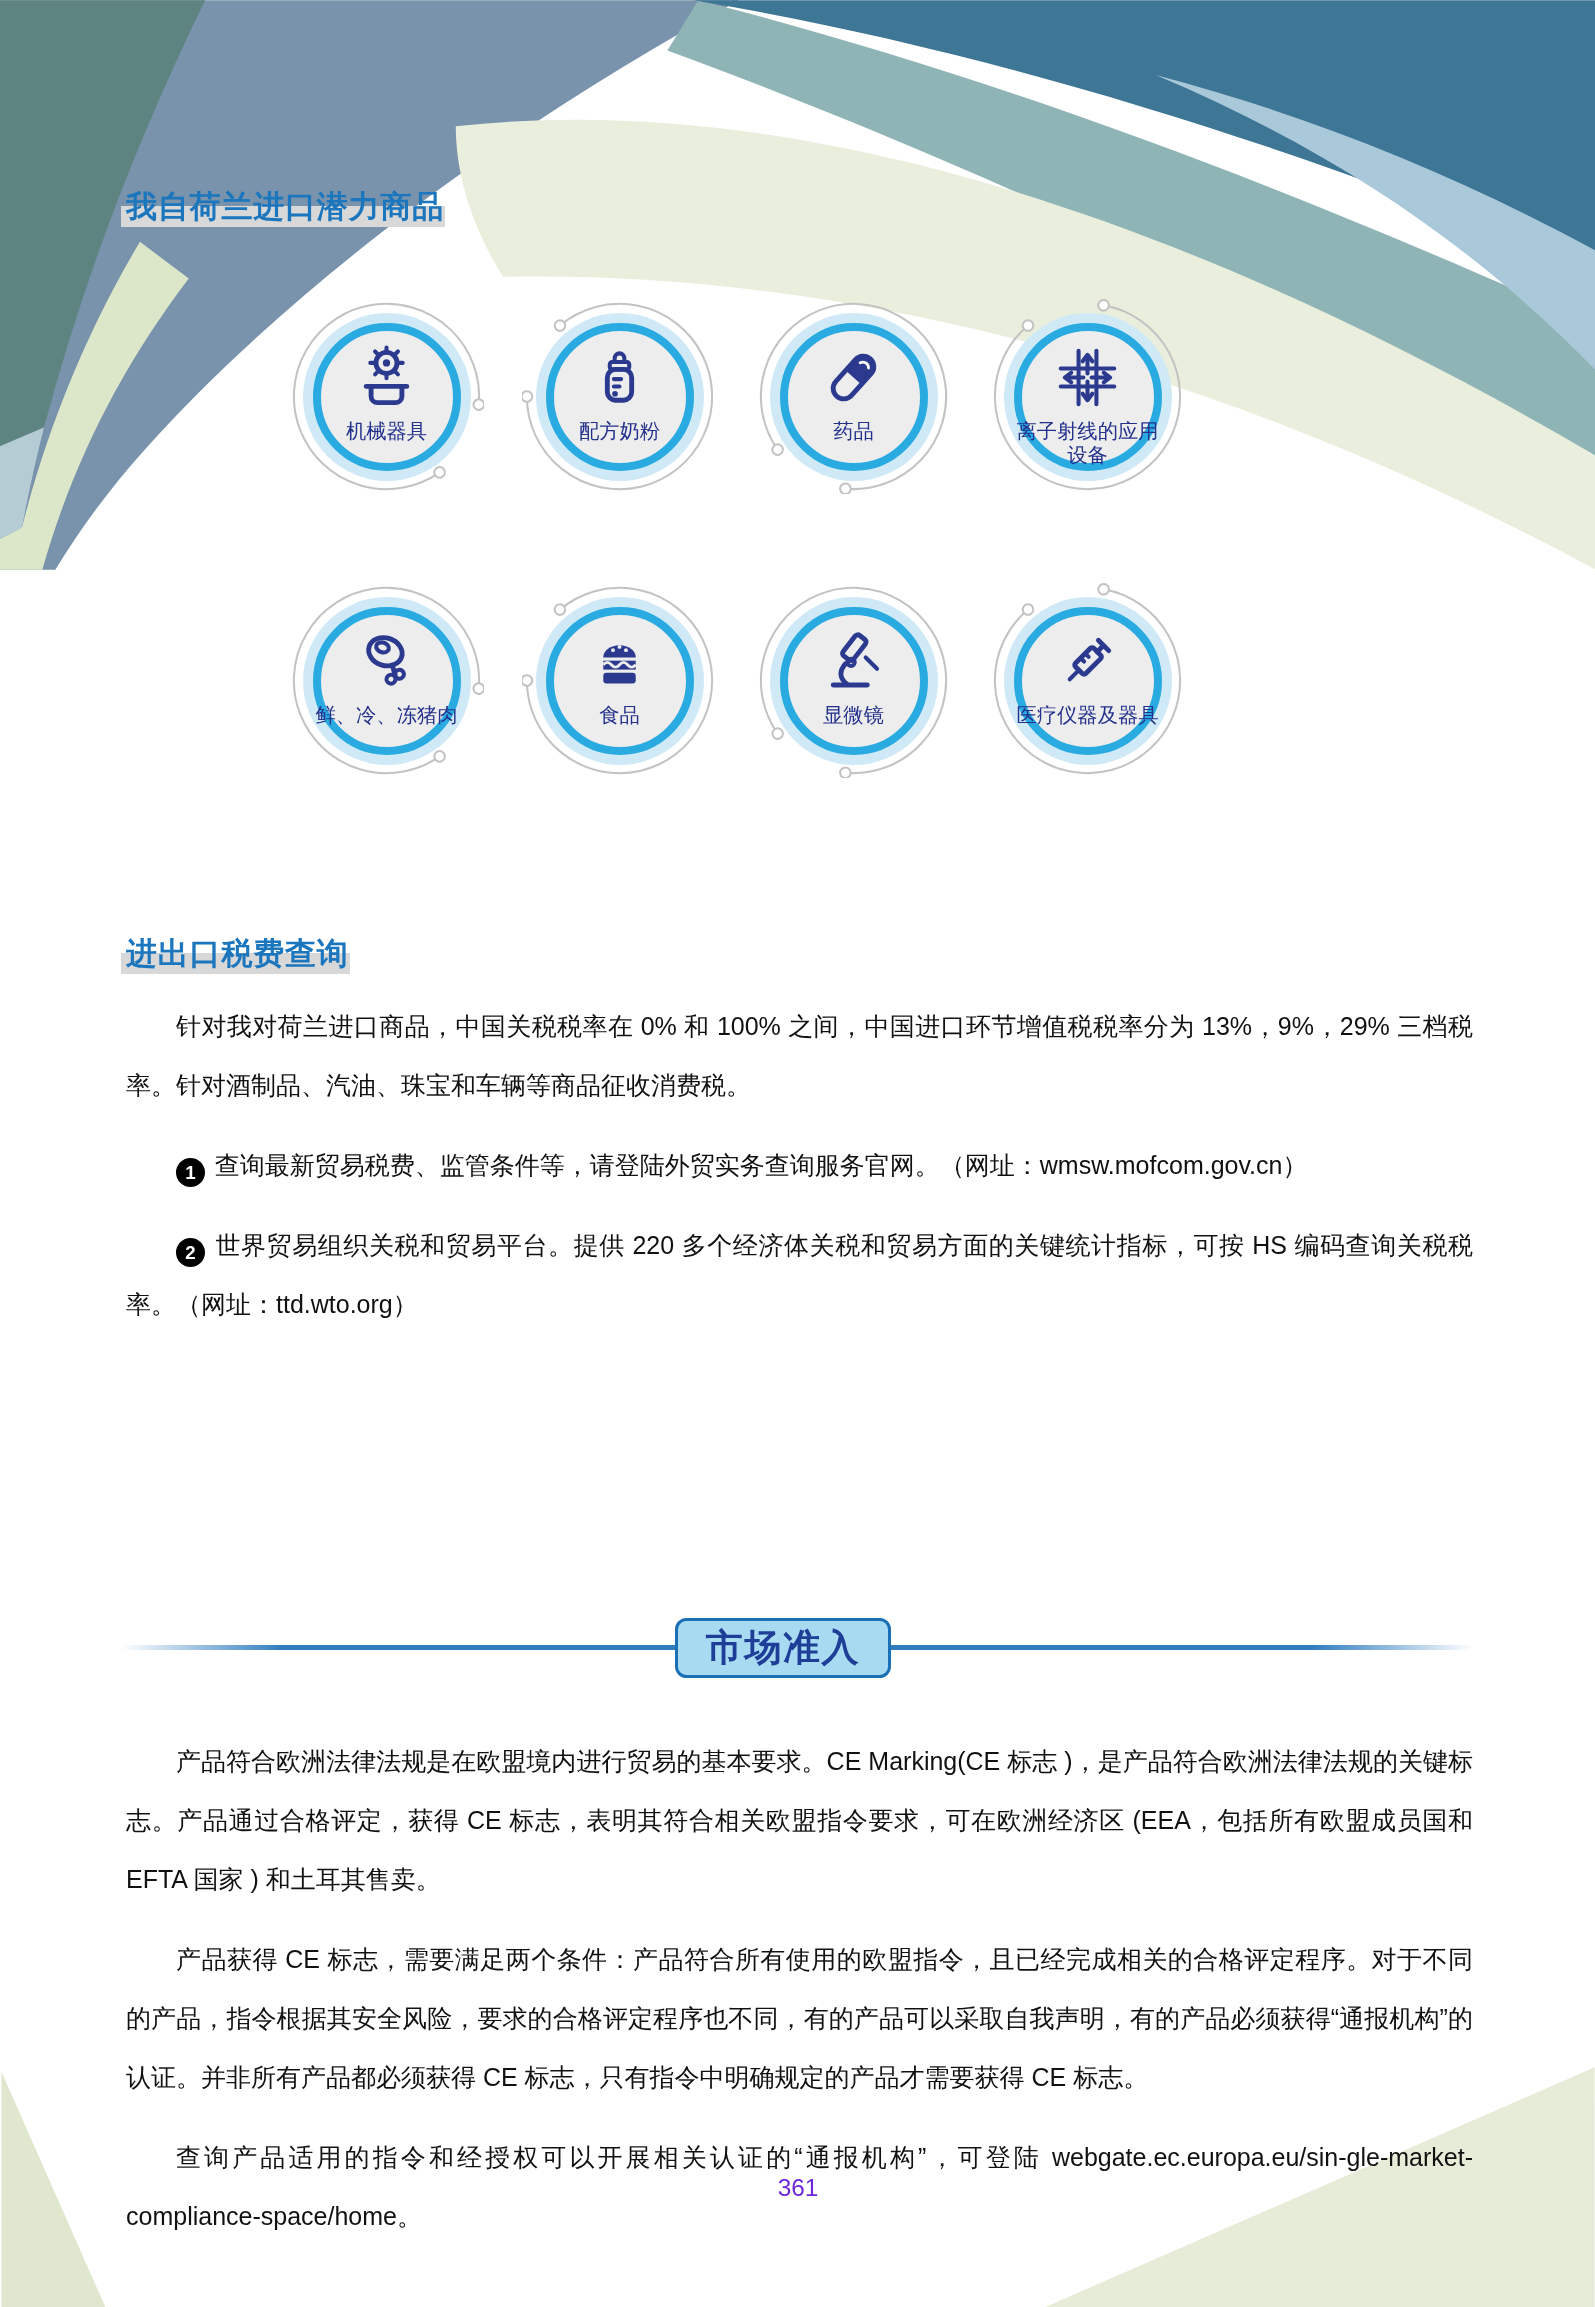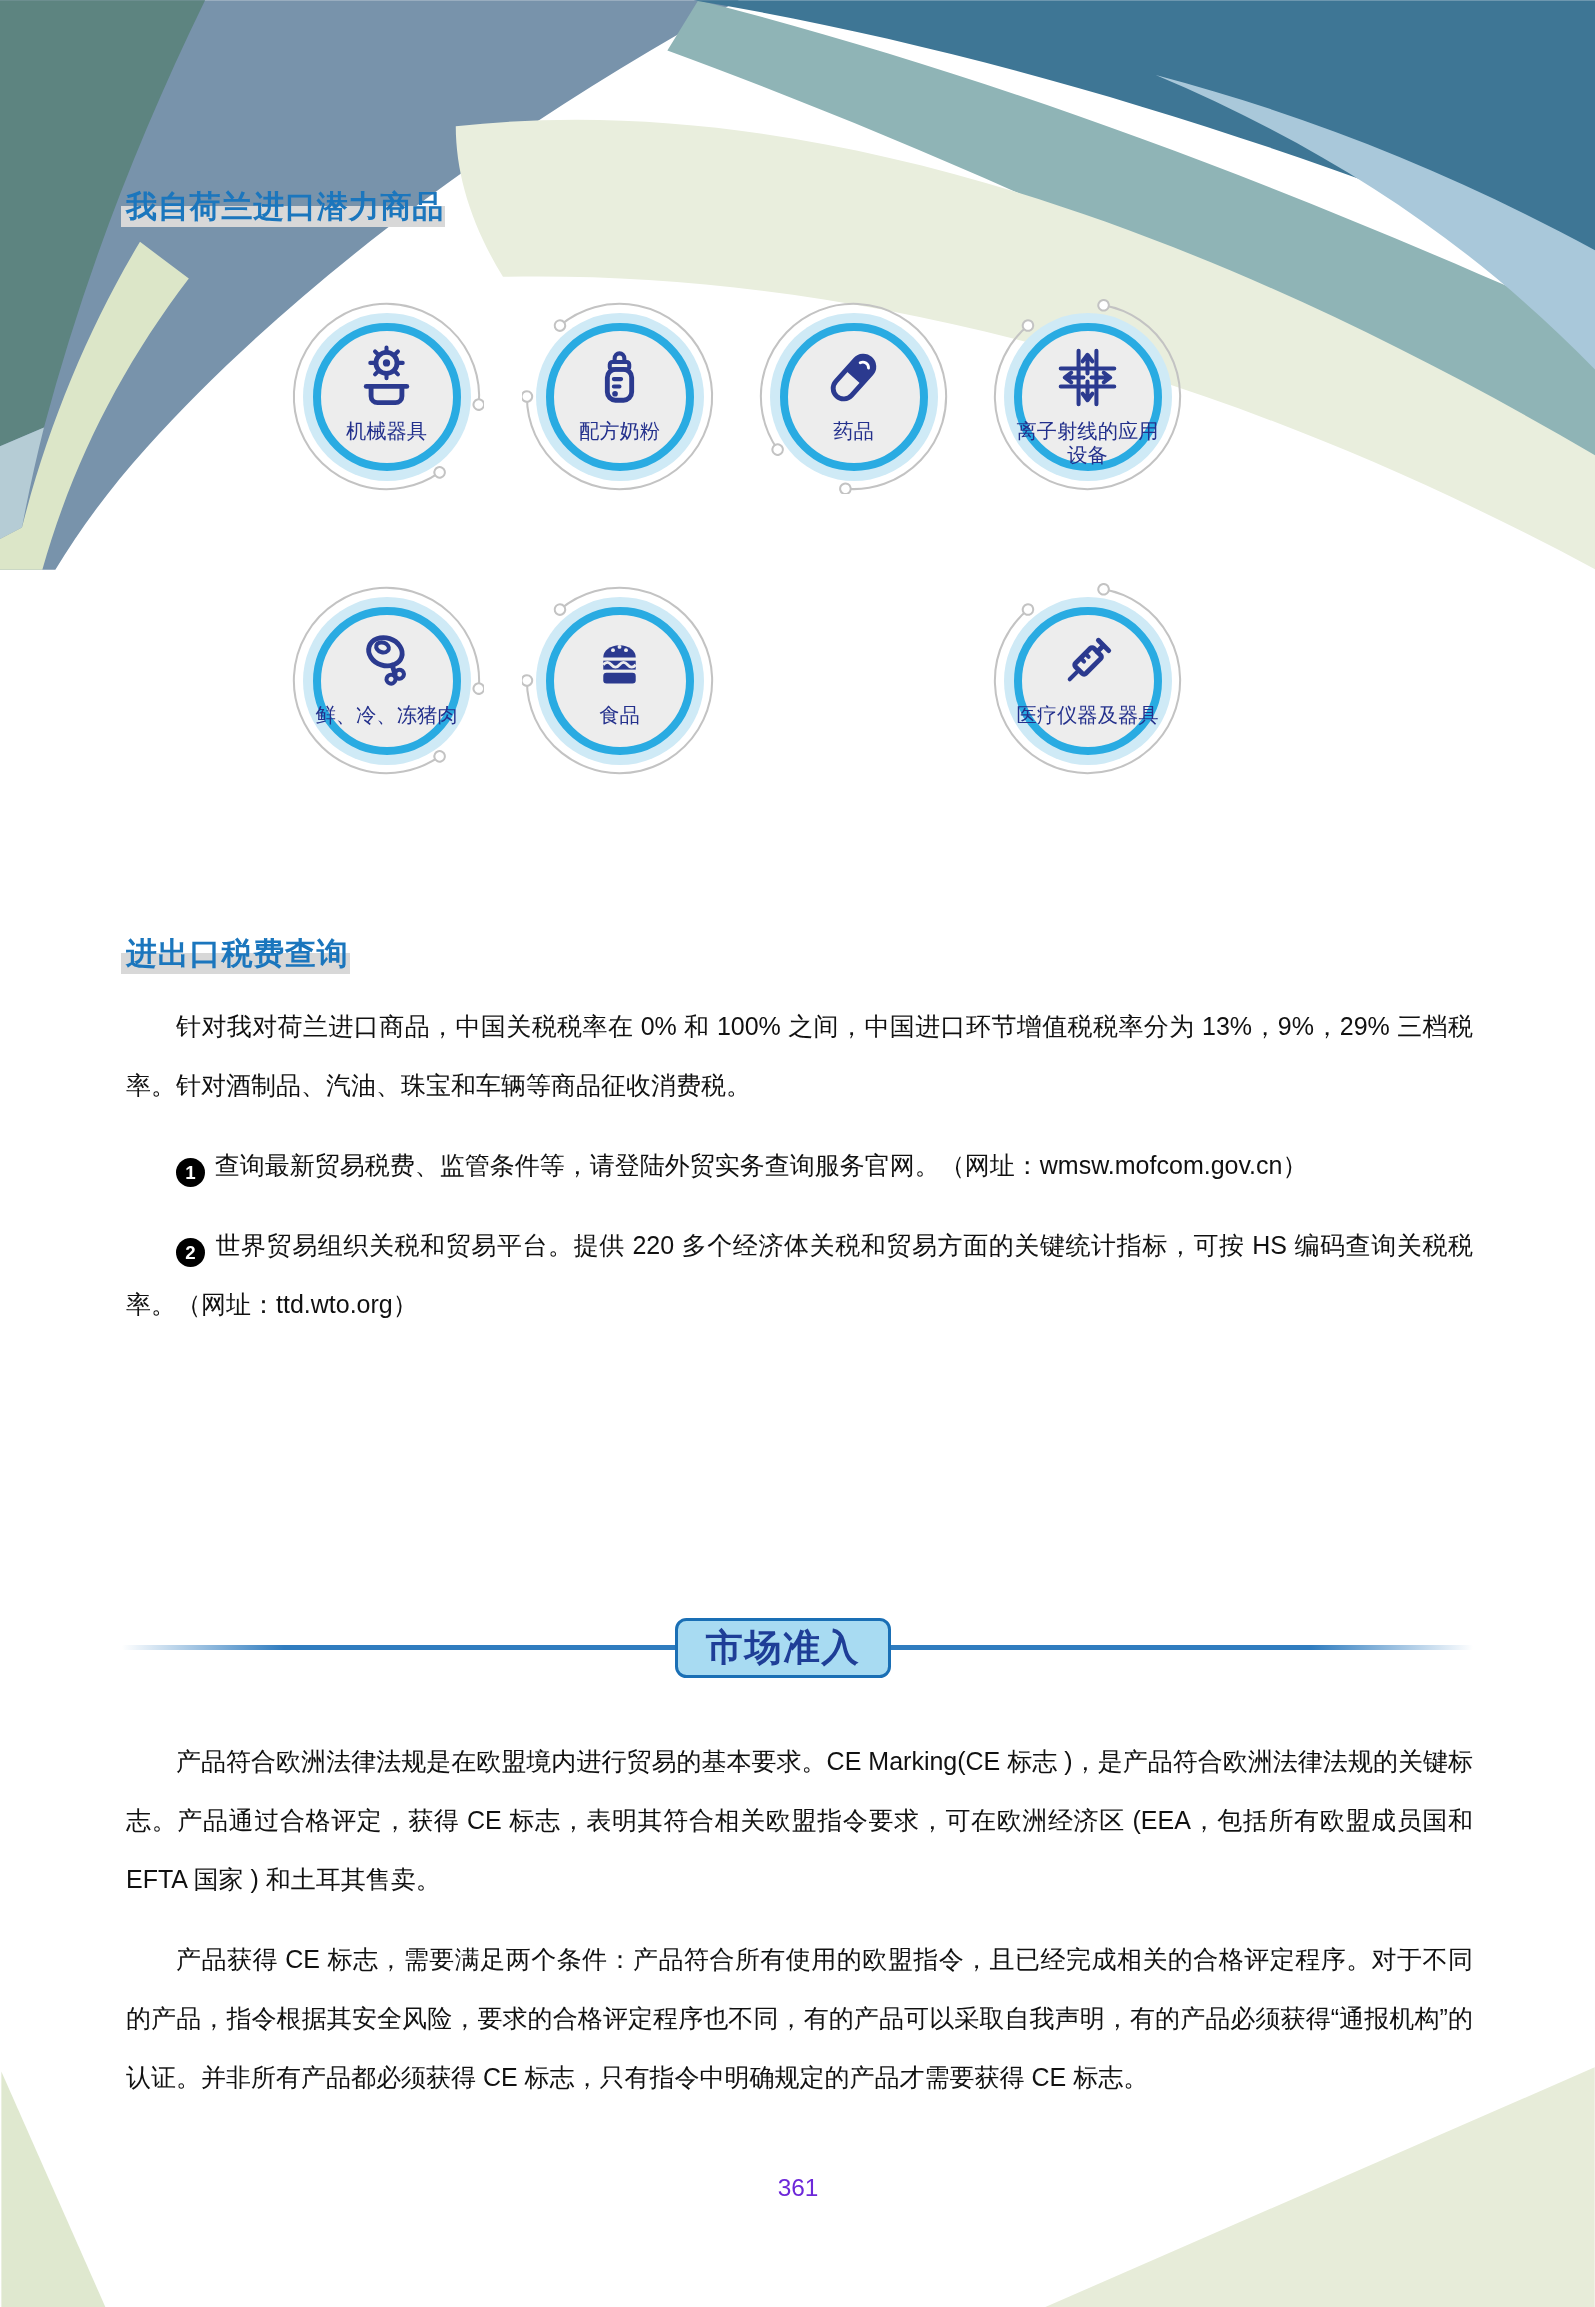--- a/index.html
+++ b/index.html
@@ -188,20 +188,39 @@
       <circle cx="37" cy="31" r="2.4" fill="#ededed"></circle>
         <circle cx="45" cy="27" r="2.4" fill="#ededed"></circle>
         <circle cx="53" cy="31" r="2.4" fill="#ededed"></circle>
       <rect class="fl" x="25" y="44" width="40" height="11"></rect>
       <path d="M25,49 q5,-6 10,0 t10,0 t10,0 t10,0" fill="none" stroke="#ededed" stroke-width="3.5"></path>
       <rect class="fl" x="25" y="59" width="40" height="13" rx="4"></rect>
     </svg>
     <div class="lbl">食品</div>
   </div>
 
+  <div class="item" style="left:756px;top:583px;">
+    <svg class="arc" viewBox="0 0 240 240">
+      <g transform="rotate(75 120 120)">
+          <path d="M227.1,159 A114,114 0 1 0 159,227.1"></path>
+          <circle cx="227.1" cy="159" r="6.5"></circle>
+          <circle cx="159" cy="227.1" r="6.5"></circle>
+        </g>
+    </svg>
+    <div class="halo"></div>
+    <div class="disc"></div>
+    <svg class="picto" viewBox="0 0 90 90">
+      <rect class="ln" x="38" y="12" width="16" height="32" rx="4" transform="rotate(38 46 28)"></rect>
+      <circle class="ln5" cx="42" cy="46" r="4.5"></circle>
+      <path class="ln" d="M35,48 q-12,14 2,25"></path>
+      <path class="ln5" d="M60,40 L74,54"></path>
+      <path class="ln" d="M20,74 H62"></path>
+    </svg>
+    <div class="lbl">显微镜</div>
+  </div>
 
   <div class="item" style="left:990px;top:583px;">
     <svg class="arc" viewBox="0 0 240 240">
       <g transform="rotate(210 120 120)">
           <path d="M227.1,159 A114,114 0 1 0 159,227.1"></path>
           <circle cx="227.1" cy="159" r="6.5"></circle>
           <circle cx="159" cy="227.1" r="6.5"></circle>
         </g>
     </svg>
     <div class="halo"></div>
@@ -227,18 +246,19 @@
     <p class="body-p"><span class="bnum">1</span><span>查询最新贸易税费、监管条件等，请登陆外贸实务查询服务官网。（网址：wmsw.mofcom.gov.cn）</span></p>
     <p class="body-p"><span class="bnum">2</span><span>世界贸易组织关税和贸易平台。提供 220 多个经济体关税和贸易方面的关键统计指标，可按 HS 编码查询关税税率。（网址：ttd.wto.org）</span></p>
   </div>
 
   <div id="banner-line"></div>
   <div id="banner-box">市场准入</div>
 
   <div class="textblock" style="top:1732px;">
     <p class="body-p">产品符合欧洲法律法规是在欧盟境内进行贸易的基本要求。CE Marking(CE 标志 )，是产品符合欧洲法律法规的关键标志。产品通过合格评定，获得 CE 标志，表明其符合相关欧盟指令要求，可在欧洲经济区 (EEA，包括所有欧盟成员国和 EFTA 国家 ) 和土耳其售卖。</p>
     <p class="body-p">产品获得 CE 标志，需要满足两个条件：产品符合所有使用的欧盟指令，且已经完成相关的合格评定程序。对于不同的产品，指令根据其安全风险，要求的合格评定程序也不同，有的产品可以采取自我声明，有的产品必须获得“通报机构”的认证。并非所有产品都必须获得 CE 标志，只有指令中明确规定的产品才需要获得 CE 标志。</p>
+    <p class="body-p">查询产品适用的指令和经授权可以开展相关认证的“通报机构”，可登陆 webgate.ec.europa.eu/sin-gle-market-compliance-space/home。</p>
   </div>
 
   <div id="page-number">361</div>
 
 </div>
 
 
 </body></html>

